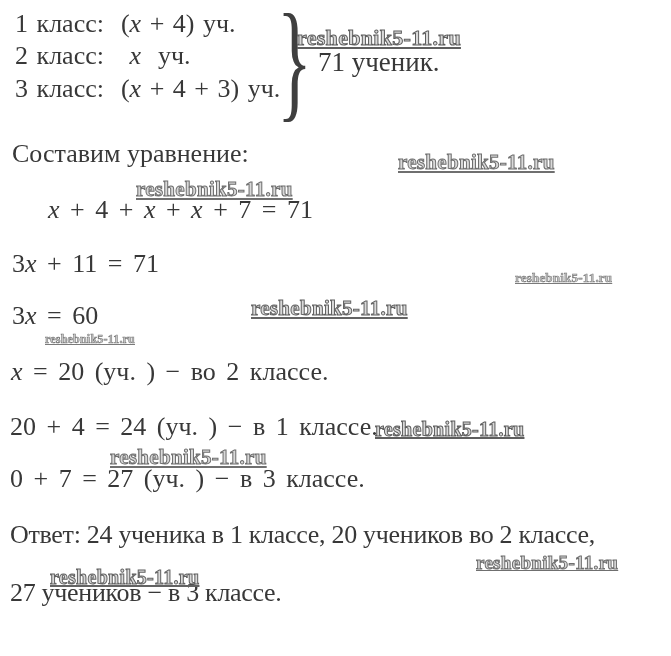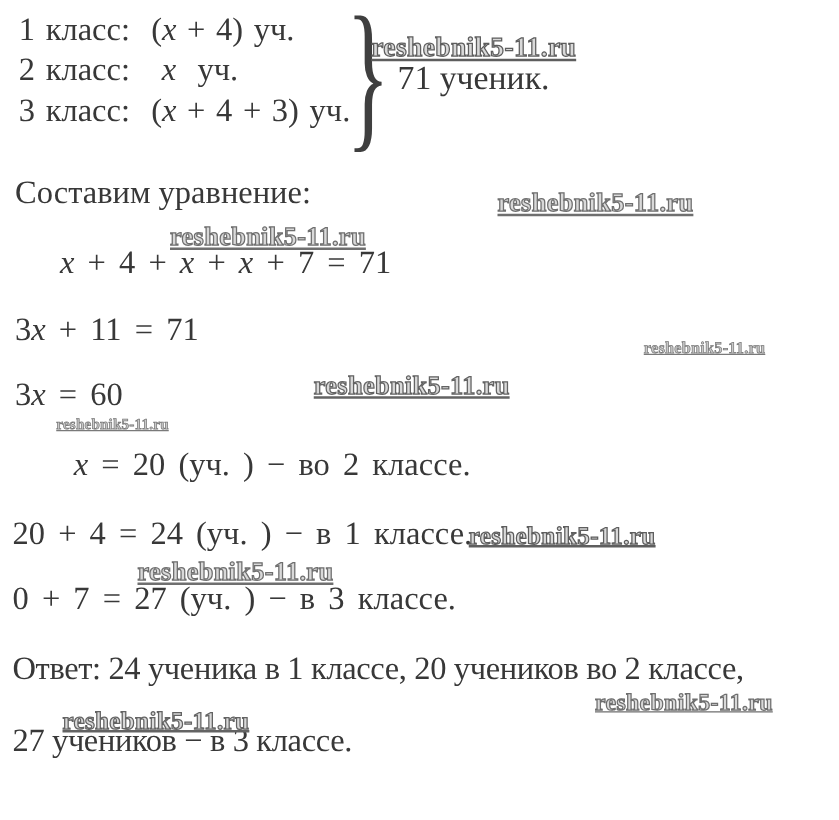--- a/index.html
+++ b/index.html
@@ -67,21 +67,21 @@
   .wm10 { left: 50px;  top: 566px; font-size: 20px; -webkit-text-stroke-color: #636363; }
 
   .l-sys1  { left: 15px; top: 11px; }
   .l-sys2  { left: 15px; top: 43px; }
   .l-sys3  { left: 15px; top: 76px; }
   .l-total { left: 318px; top: 49px; font-size: 27px; }
   .l-intro { left: 12px; top: 141px; }
   .l-eq1   { left: 11px; top: 197px; margin-left: 37px; }
   .l-eq2   { left: 12px; top: 251px; }
   .l-eq3   { left: 12px; top: 303px; }
-  .l-eq4   { left: 11px; top: 359px; margin-left: 48px; }
+  .l-eq4   { left: 11px; top: 359px; }
   .l-eq5   { left: 10px; top: 414px; }
   .l-eq6   { left: 10px; top: 466px; }
   .l-ans1  { left: 10px; top: 522px; }
   .l-ans2  { left: 10px; top: 580px; }
 </style>
 </head>
 <body>
 
 <div id="page">
 

